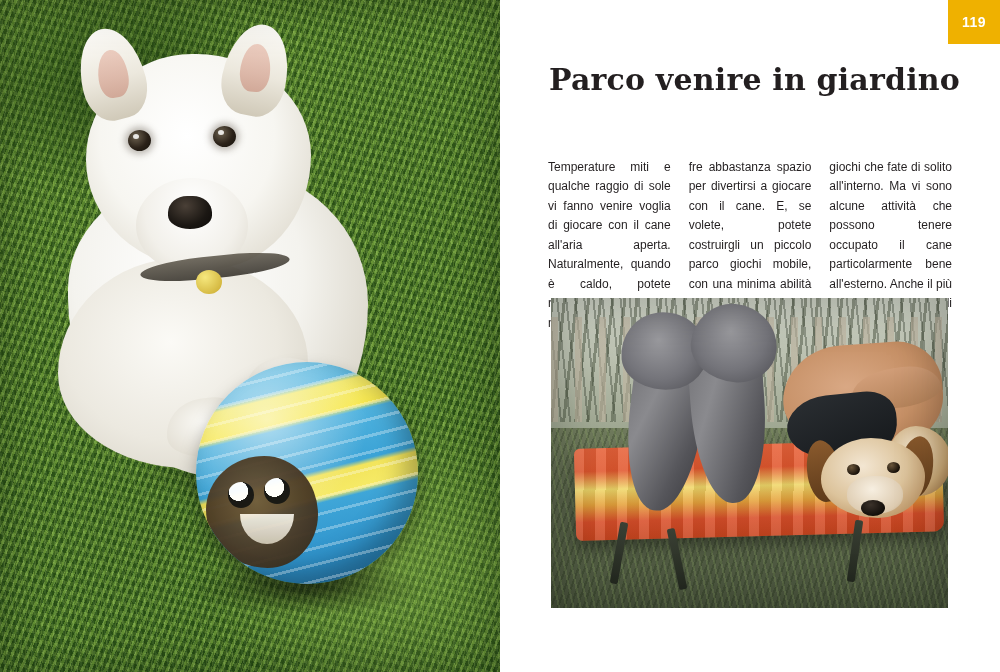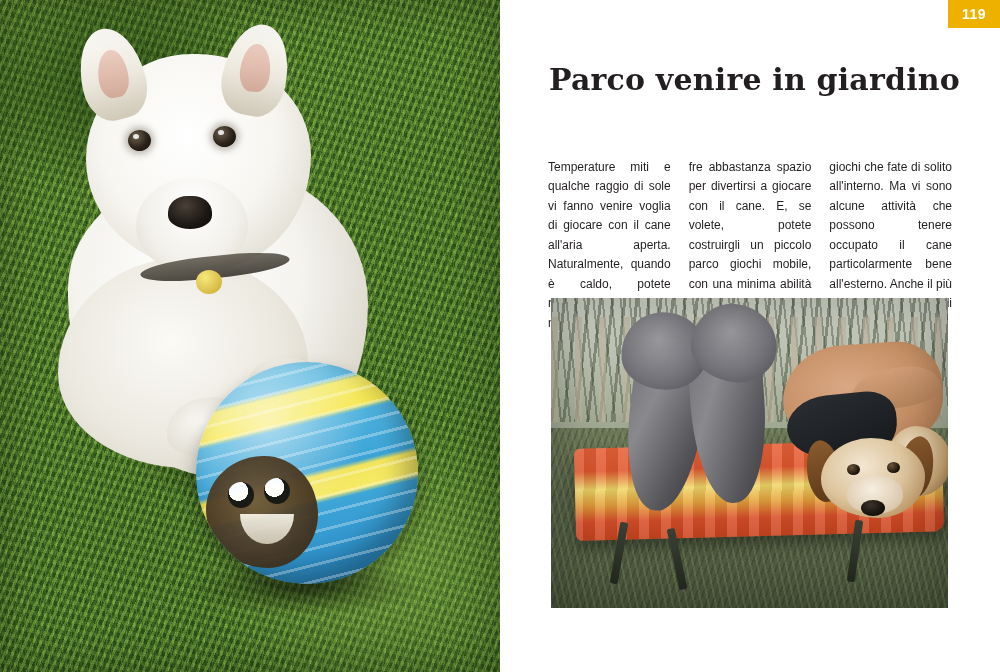--- a/index.html
+++ b/index.html
@@ -252,21 +252,21 @@
     top: 0;
     width: 500px;
     height: 672px;
     background: #ffffff;
   }
   .page-number-tab {
     position: absolute;
     right: 0;
     top: 0;
     width: 52px;
-    height: 28px;
+    height: 44px;
     background: #efb100;
     color: #ffffff;
     font-size: 14px;
     font-weight: bold;
     display: flex;
     align-items: center;
     justify-content: center;
     letter-spacing: .5px;
   }
   .chapter-title {

